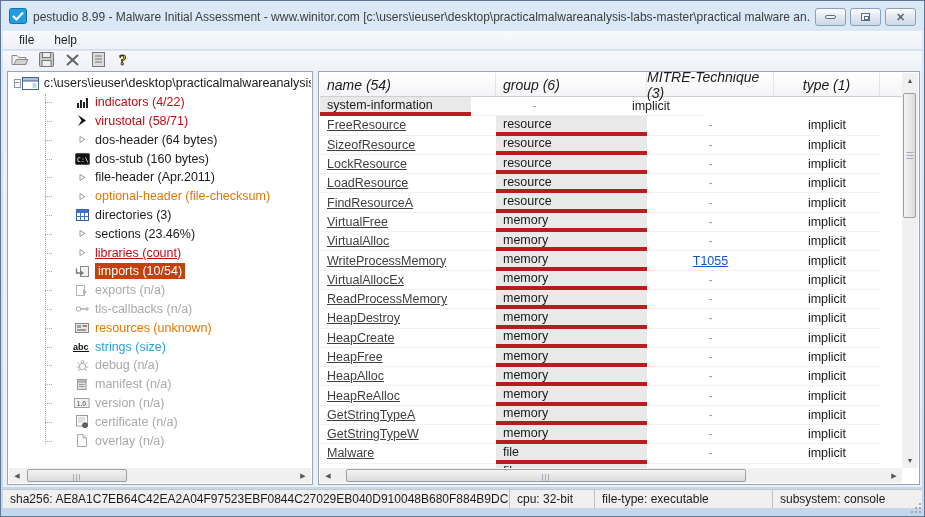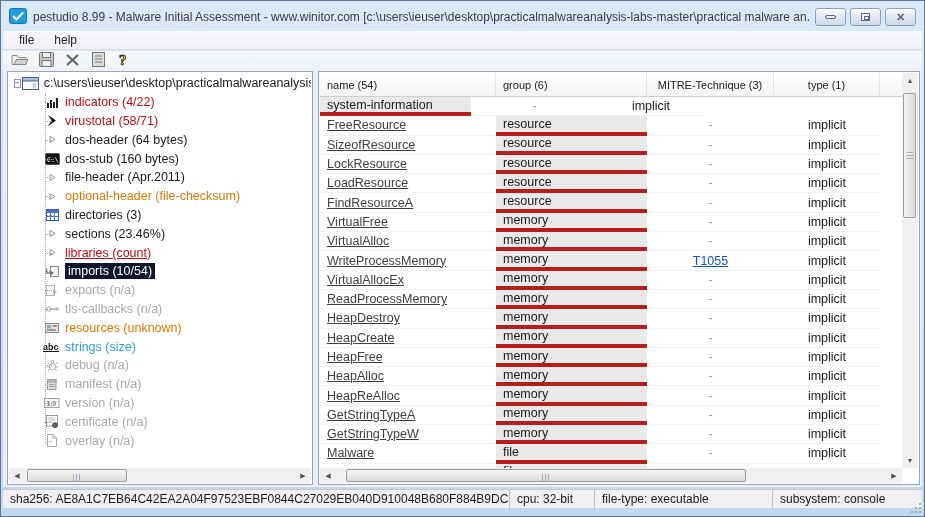--- a/index.html
+++ b/index.html
@@ -32,30 +32,30 @@
 
   
   .client { position:absolute; left:2px; top:70px; width:919px; height:416px; background:#e9f0f8; }
 
   
   .tree-panel { position:absolute; left:4px; top:0; width:306px; height:414px;
     background:#fff; border:1px solid #9aa4b2; overflow:hidden; }
   .tree-items { position:absolute; left:0; top:2px; right:1px; bottom:16px; overflow:hidden; }
   .guide { position:absolute; left:37px; top:20px; height:350px; border-left:1px dotted #9ab; }
   .trow { position:relative; height:18.8px; display:flex; align-items:center; white-space:nowrap; }
-  .trow.child { padding-left:34px; }
+  .trow.child { padding-left:64px; }
   .trow.child::before { content:""; position:absolute; left:37px; top:50%; width:7px; border-top:1px dotted #9ab; }
   .expander { width:9px; height:9px; border:1px solid #8c98a8; background:#fff; margin-left:6px;
     display:flex; align-items:center; justify-content:center; font-size:8px; line-height:1; color:#333; }
   .rootstub { width:12px; border-top:1px dotted #9ab; }
   .ticon { width:20px; display:flex; align-items:center; justify-content:center; margin-right:3px; flex:0 0 20px; }
   .tlabel { font-size:12.5px; }
   .c-black { color:#1b1b1b; } .c-red { color:#c40a15; } .c-redu { color:#c40a15; text-decoration:underline; }
   .c-orange { color:#e07800; } .c-blue { color:#2b9fd9; } .c-gray { color:#a9a9a9; }
-  .c-sel { background:#0f172a; color:#fff; padding:1px 3px; }
+  .c-sel { background:#c2410c; color:#fff; padding:1px 3px; }
 
   
   .sb-h { position:absolute; left:1px; right:1px; bottom:1px; height:15px; background:#f0f0f0;
     display:flex; align-items:center; }
   .sb-btn { width:16px; height:15px; display:flex; align-items:center; justify-content:center;
     background:#f0f0f0; color:#50555c; font-size:7px; }
   .sb-track { flex:1; position:relative; height:15px; }
   .sb-thumb { position:absolute; top:1px; height:13px; border:1px solid #98a0a8; border-radius:2px;
     background:linear-gradient(#f4f4f4,#dcdcdc); }
   .grip-h { position:absolute; left:50%; top:4px; width:8px; height:7px; transform:translateX(-50%);
@@ -67,21 +67,21 @@
     border-radius:2px; background:linear-gradient(90deg,#f4f4f4,#dcdcdc); }
   .grip-v { position:absolute; top:50%; left:50%; transform:translate(-50%,-50%); width:7px; height:8px;
     background:repeating-linear-gradient(#aab 0 1px,transparent 1px 3px); }
   .sbv-down { position:absolute; bottom:0; }
 
   
   .table-panel { position:absolute; left:315px; top:0; width:602px; height:414px;
     background:#fff; border:1px solid #9aa4b2; overflow:hidden; }
   .thead { position:absolute; left:1px; top:1px; height:24px; right:17px; display:flex;
     background:linear-gradient(#ffffff,#f3f4f6); border-bottom:1px solid #cfcfcf; }
-  .hcell { display:flex; align-items:center; border-right:1px solid #e4e4e4; font-size:11px; }
+  .hcell { display:flex; align-items:center; border-right:1px solid #e4e4e4; font-size:14px;font-style:italic; }
   .tbody { position:absolute; left:1px; top:25px; right:17px; bottom:16px; overflow:hidden; }
   .trow2 { display:flex; height:19.3px; }
   .tcell { display:flex; align-items:center; border-bottom:1px solid #f2f2f2; font-size:12.5px; overflow:hidden; }
   .col0 { width:176px; padding-left:7px; }
   .col1 { width:151px; padding-left:7px; }
   .col2 { width:127px; justify-content:center; padding-left:0; }
   .col3 { width:106px; justify-content:center; padding-left:0; }
   .cell-group { background:#e9e9e9; border-bottom:4px solid #b91c1c; }
   .api-link { color:#3f3f3f; text-decoration:underline; }
   .dash { color:#9a9a9a; }

